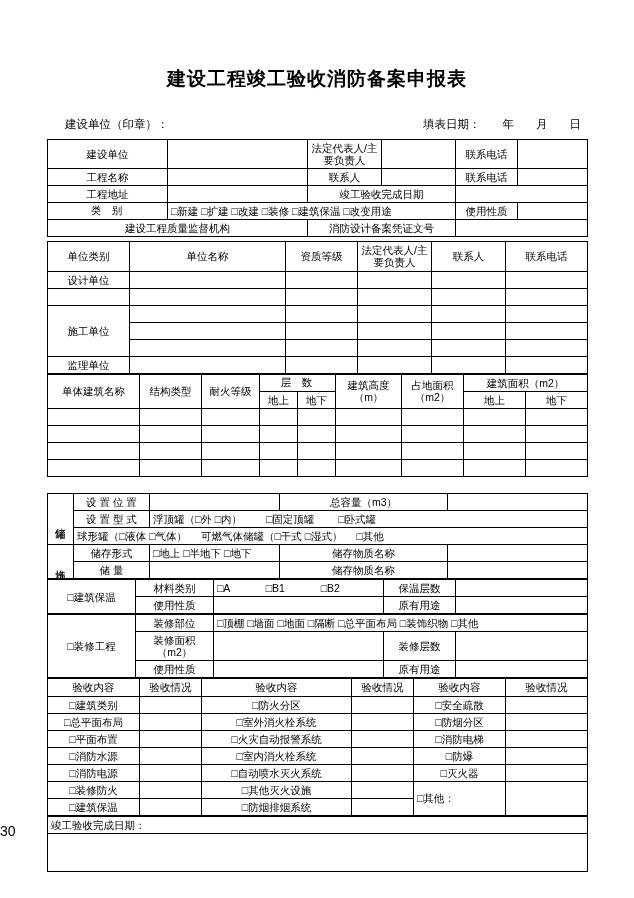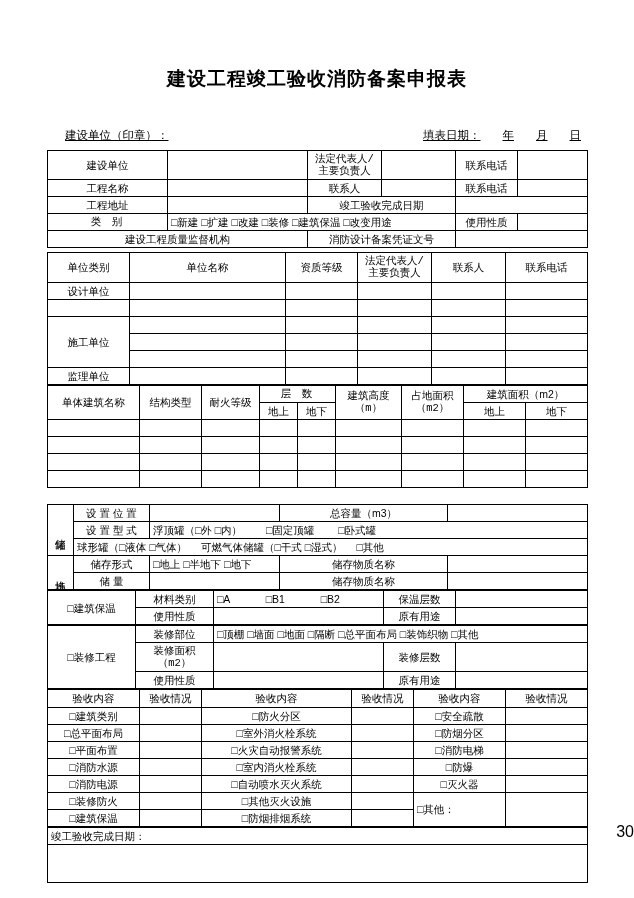--- a/index.html
+++ b/index.html
@@ -27,24 +27,23 @@
     text-align: center;
     font-size: 19px;
     font-weight: bold;
     letter-spacing: 1px;
     margin-top: 66px;
     font-family: "Liberation Serif", serif;
   }
   .meta-row {
     display: flex;
     font-size: 11.5px;
-    margin-top: 36px;
+    margin-top: 25px;
     padding-left: 18px;
     padding-right: 6px;
-    text-decoration: underline;
   }
   .meta-left { white-space: nowrap; }
   .meta-right { margin-left: auto; white-space: nowrap; }
   .meta-right .sp { display: inline-block; width: 22px; }
   table.form {
     border-collapse: collapse;
     width: 540px;
     margin-top: 7px;
     table-layout: fixed;
   }
@@ -62,31 +61,31 @@
   .l { text-align: left; }
   .two-line { font-size: 9.5px; line-height: 1.12; }
   .cb { white-space: nowrap; }
   .spaced2 { letter-spacing: 2px; font-family: Liberation Mono, monospace; }
   .tall { height: 26px; }
   .notes { height: 36px; }
   .pagenum {
     position: absolute;
     left: 0; right: 0;
     top: 823px;
-    text-align: right;
-    font-size: 16px;
+    text-align: left;
+    font-size: 14px;
   }
   .vertical-text {
     writing-mode: vertical-rl;
     text-orientation: upright;
     letter-spacing: 2px;
     display: inline-block;
     line-height: 1;
   }
-  .cellwrap { display: block; font-family: Liberation Mono, monospace; }
+  .cellwrap { display: block; }
 </style>
 </head>
 <body>
 
 <div class="page">
 
   <div class="sheet">
 
     <div class="doc-title">建设工程竣工验收消防备案申报表</div>
 

